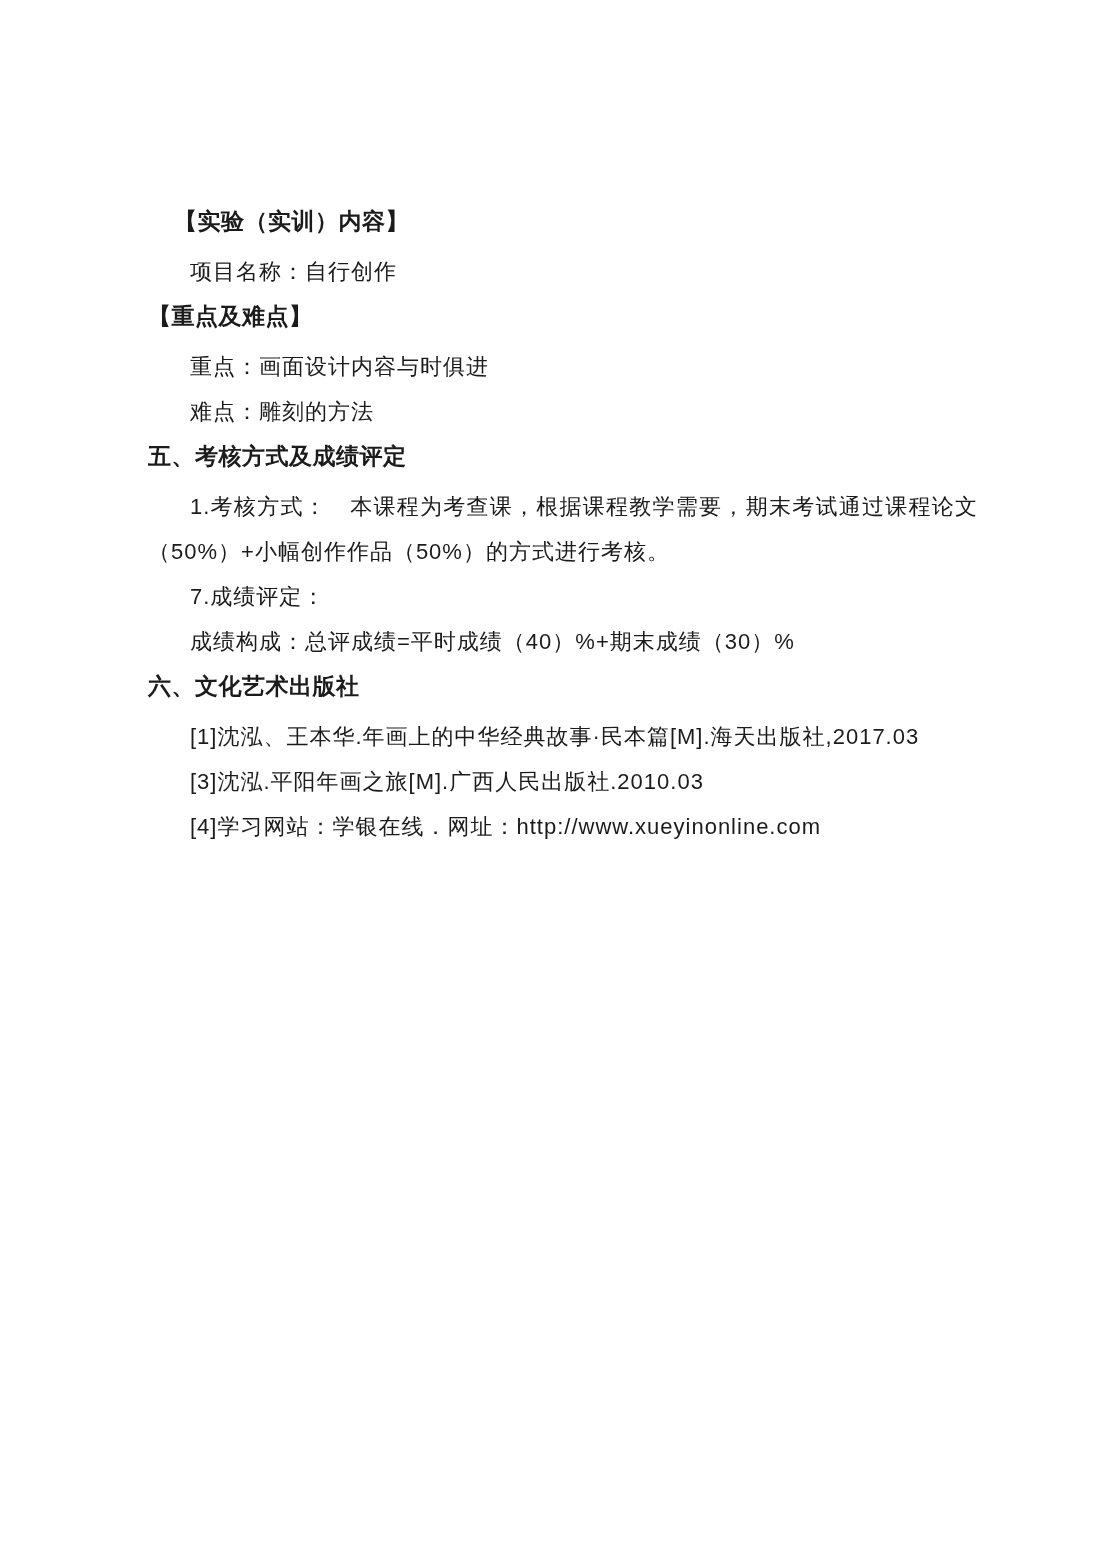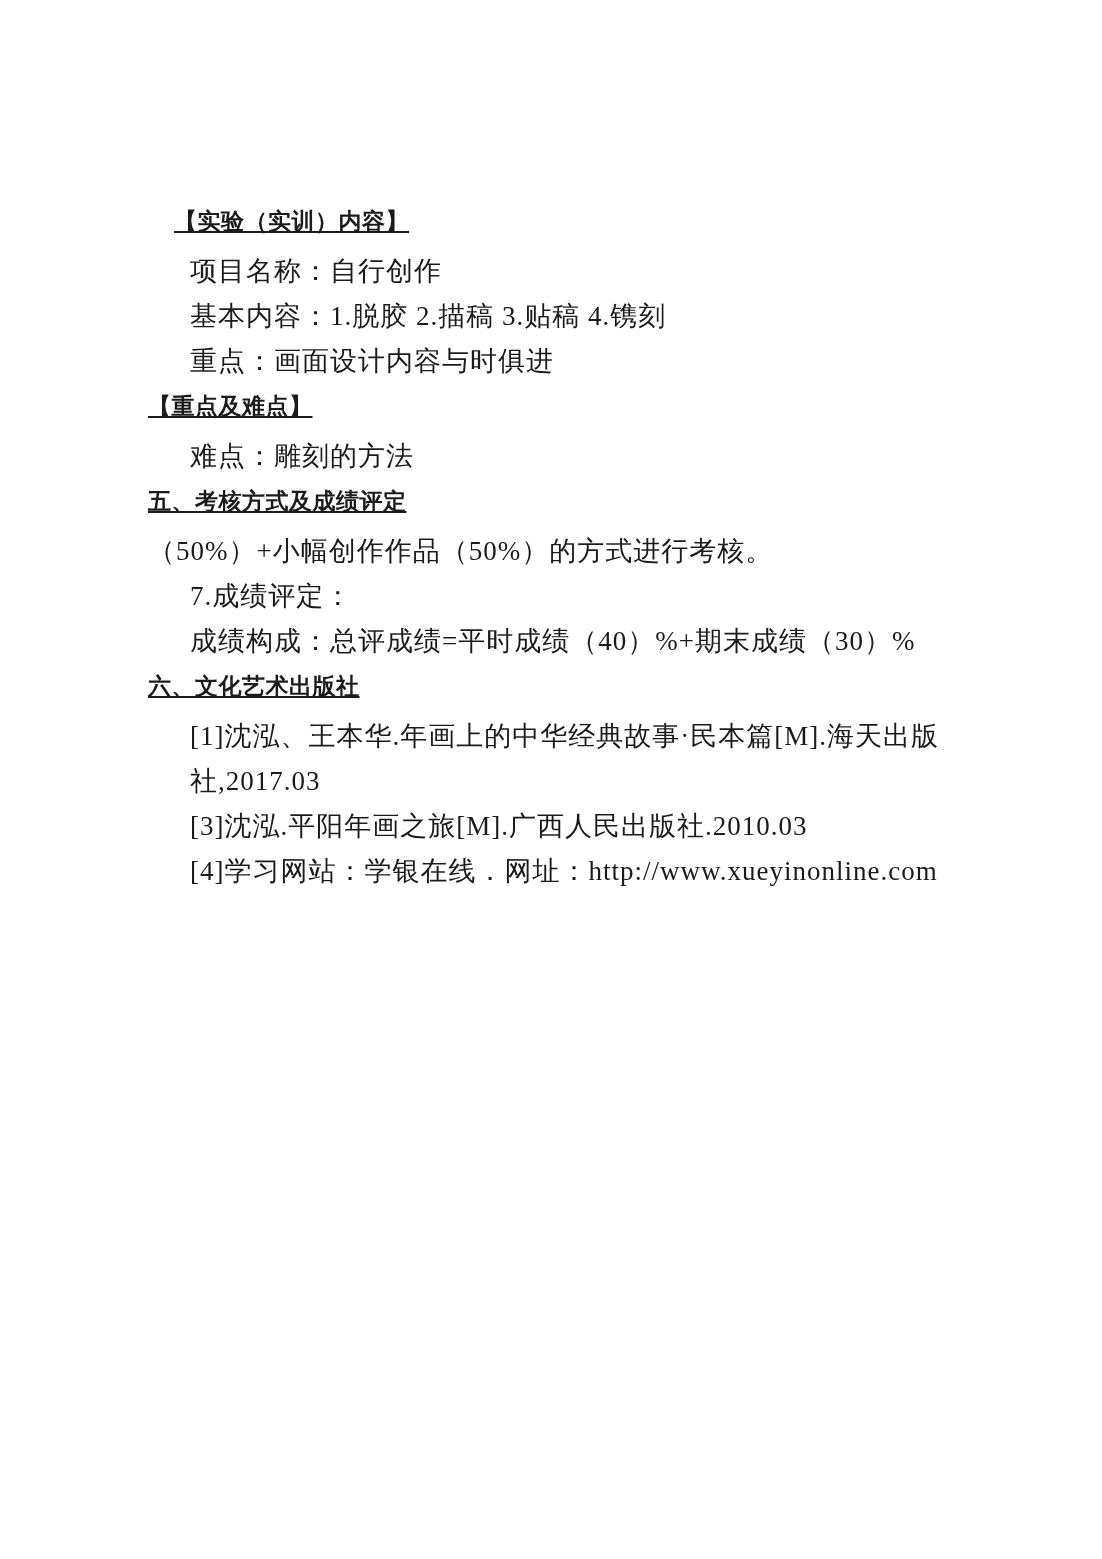--- a/index.html
+++ b/index.html
@@ -15,35 +15,34 @@
     background: #ffffff;
     overflow: hidden;
     box-sizing: border-box;
     padding: 199px 124px 0 148px; 
     color: #1b1b1b;
   }
   .content {
     width: 830px;
   }
   .line {
-    font-family: Liberation Serif, serif;
-    font-size: 27px;
+    font-family: Liberation Sans, sans-serif;
+    font-size: 22px;
     line-height: 45px;
     letter-spacing: 1px;
     white-space: pre-wrap;
     color: #1b1b1b;
   }
   
   .heading {
     font-family: "Liberation Sans", "DejaVu Sans", sans-serif;
     font-weight: bold;
     font-size: 23px;
     letter-spacing: 0.5px;
     margin-bottom: 5px; 
-    text-decoration: underline;
   }
   
   .indent-2 {
     padding-left: 42px;
   }
   
   .indent-bracket {
     padding-left: 26px;
   }
   
@@ -53,27 +52,27 @@
   }
 </style>
 </head>
 <body>
 
 <div class="page">
   <div class="content">
 
     <div class="line heading indent-bracket">【实验（实训）内容】</div>
     <div class="line indent-2">项目名称：自行创作</div>
-    <div class="line indent-2">基本内容：1.脱胶 2.描稿 3.贴稿 4.镌刻</div>
 
+    <div class="line heading">【重点及难点】</div>
     <div class="line indent-2">重点：画面设计内容与时俱进</div>
-    <div class="line heading">【重点及难点】</div>
     <div class="line indent-2">难点：雕刻的方法</div>
 
     <div class="line heading">五、考核方式及成绩评定</div>
+    <div class="line indent-2 justify-full">1.考核方式：　本课程为考查课，根据课程教学需要，期末考试通过课程论文</div>
     <div class="line">（50%）+小幅创作作品（50%）的方式进行考核。</div>
     <div class="line indent-2">7.成绩评定：</div>
     <div class="line indent-2">成绩构成：总评成绩=平时成绩（40）%+期末成绩（30）%</div>
 
     <div class="line heading">六、文化艺术出版社</div>
     <div class="line indent-2">[1]沈泓、王本华.年画上的中华经典故事·民本篇[M].海天出版社,2017.03</div>
     <div class="line indent-2">[3]沈泓.平阳年画之旅[M].广西人民出版社.2010.03</div>
     <div class="line indent-2">[4]学习网站：学银在线．网址：http://www.xueyinonline.com</div>
 
   </div>

